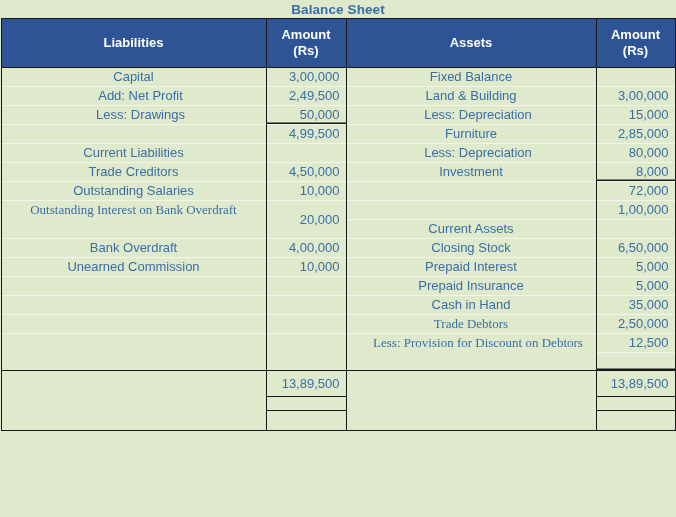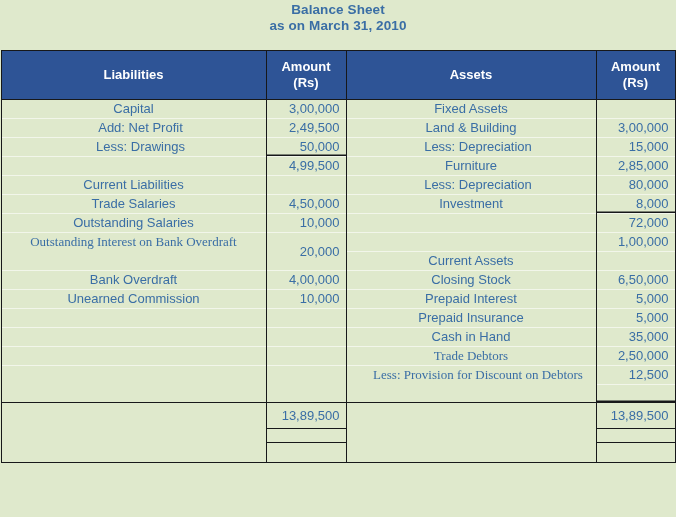--- a/index.html
+++ b/index.html
@@ -32,21 +32,21 @@
     font-weight: bold;
     font-size: 13.5px;
     line-height: 16px;
     letter-spacing: 0.1px;
   }
 
   
   table.bs {
     border-collapse: collapse;
     width: 674px;
-    margin: 16px auto;
+    margin: 0 auto;
     table-layout: fixed;
     border: 1.5px solid #17181a;
   }
   table.bs col.c-lia  { width: 265px; }
   table.bs col.c-lamt { width: 80px;  }
   table.bs col.c-ast  { width: 250px; }
   table.bs col.c-aamt { width: 79px;  }
 
   thead th {
     background: #2e5496;
@@ -106,21 +106,20 @@
   tr.tail td { height: 20px; border-top: 0; }
   .wrapcell { white-space: normal; font-family: Liberation Serif, serif; }
 </style>
 </head>
 <body>
 
 <div class="sheet">
 
   <div class="title-block">
     <div class="title-line">Balance Sheet</div>
-    <div class="title-line">as on March 31, 2010</div>
   </div>
 
   <table class="bs">
     <colgroup>
       <col class="c-lia">
         <col class="c-lamt">
         <col class="c-ast">
         <col class="c-aamt">
     </colgroup>
 
@@ -137,21 +136,21 @@
           <span>(Rs)</span>
         </th>
       </tr>
     </thead>
 
     <tbody>
 
       <tr class="no-sep">
         <td class="lab">Capital</td>
         <td class="mid">3,00,000</td>
-        <td class="lab">Fixed Assets</td>
+        <td class="lab">Fixed Balance</td>
         <td class="amt"></td>
       </tr>
 
       <tr>
         <td class="lab"><span class="ind1">Add: Net Profit</span></td>
         <td class="mid">2,49,500</td>
         <td class="lab">Land &amp; Building</td>
         <td class="amt">3,00,000</td>
       </tr>
 
@@ -170,21 +169,21 @@
       </tr>
 
       <tr>
         <td class="lab">Current Liabilities</td>
         <td class="mid" style="visibility:hidden">80,000</td>
         <td class="lab"><span class="ind1">Less: Depreciation</span></td>
         <td class="amt">80,000</td>
       </tr>
 
       <tr>
-        <td class="lab">Trade Salaries</td>
+        <td class="lab">Trade Creditors</td>
         <td class="mid">4,50,000</td>
         <td class="lab">Investment</td>
         <td class="amt rule-bot">8,000</td>
       </tr>
 
       <tr>
         <td class="lab">Outstanding Salaries</td>
         <td class="mid">10,000</td>
         <td class="lab"></td>
         <td class="amt">72,000</td>

